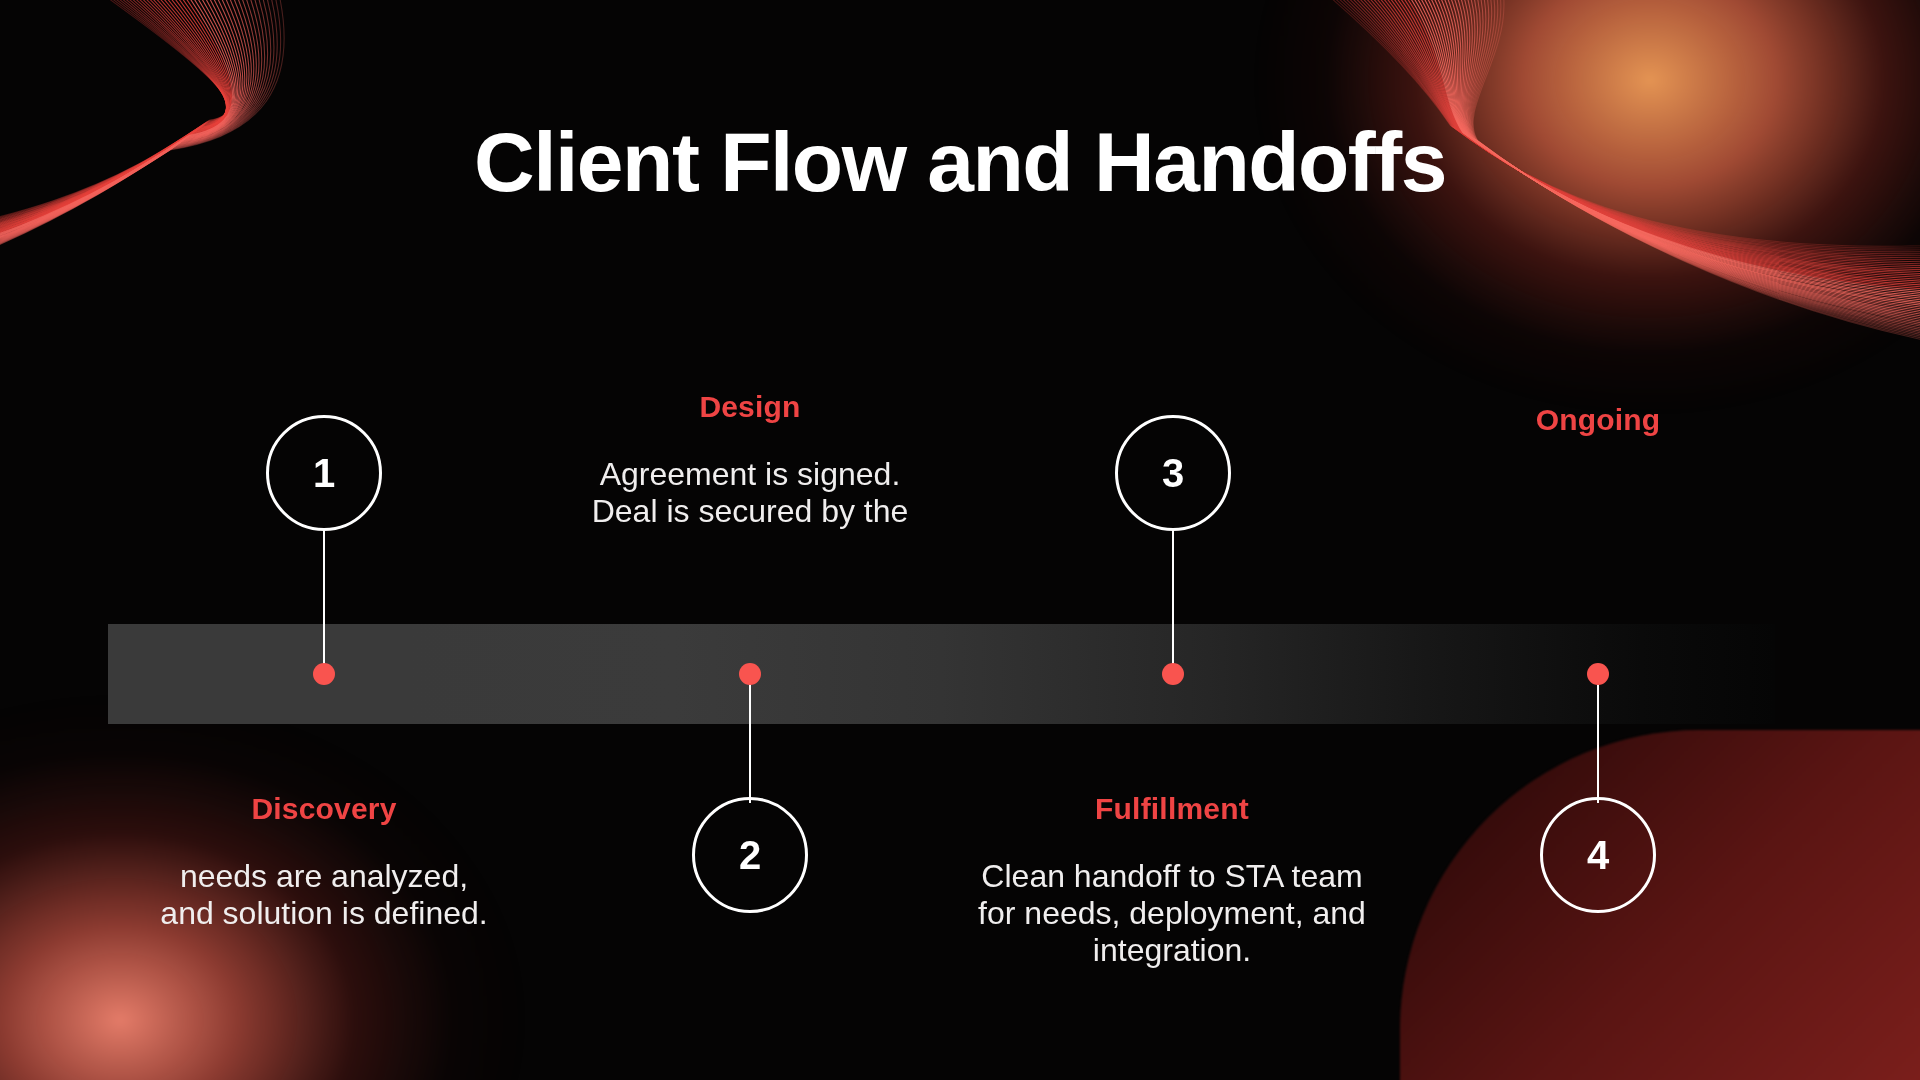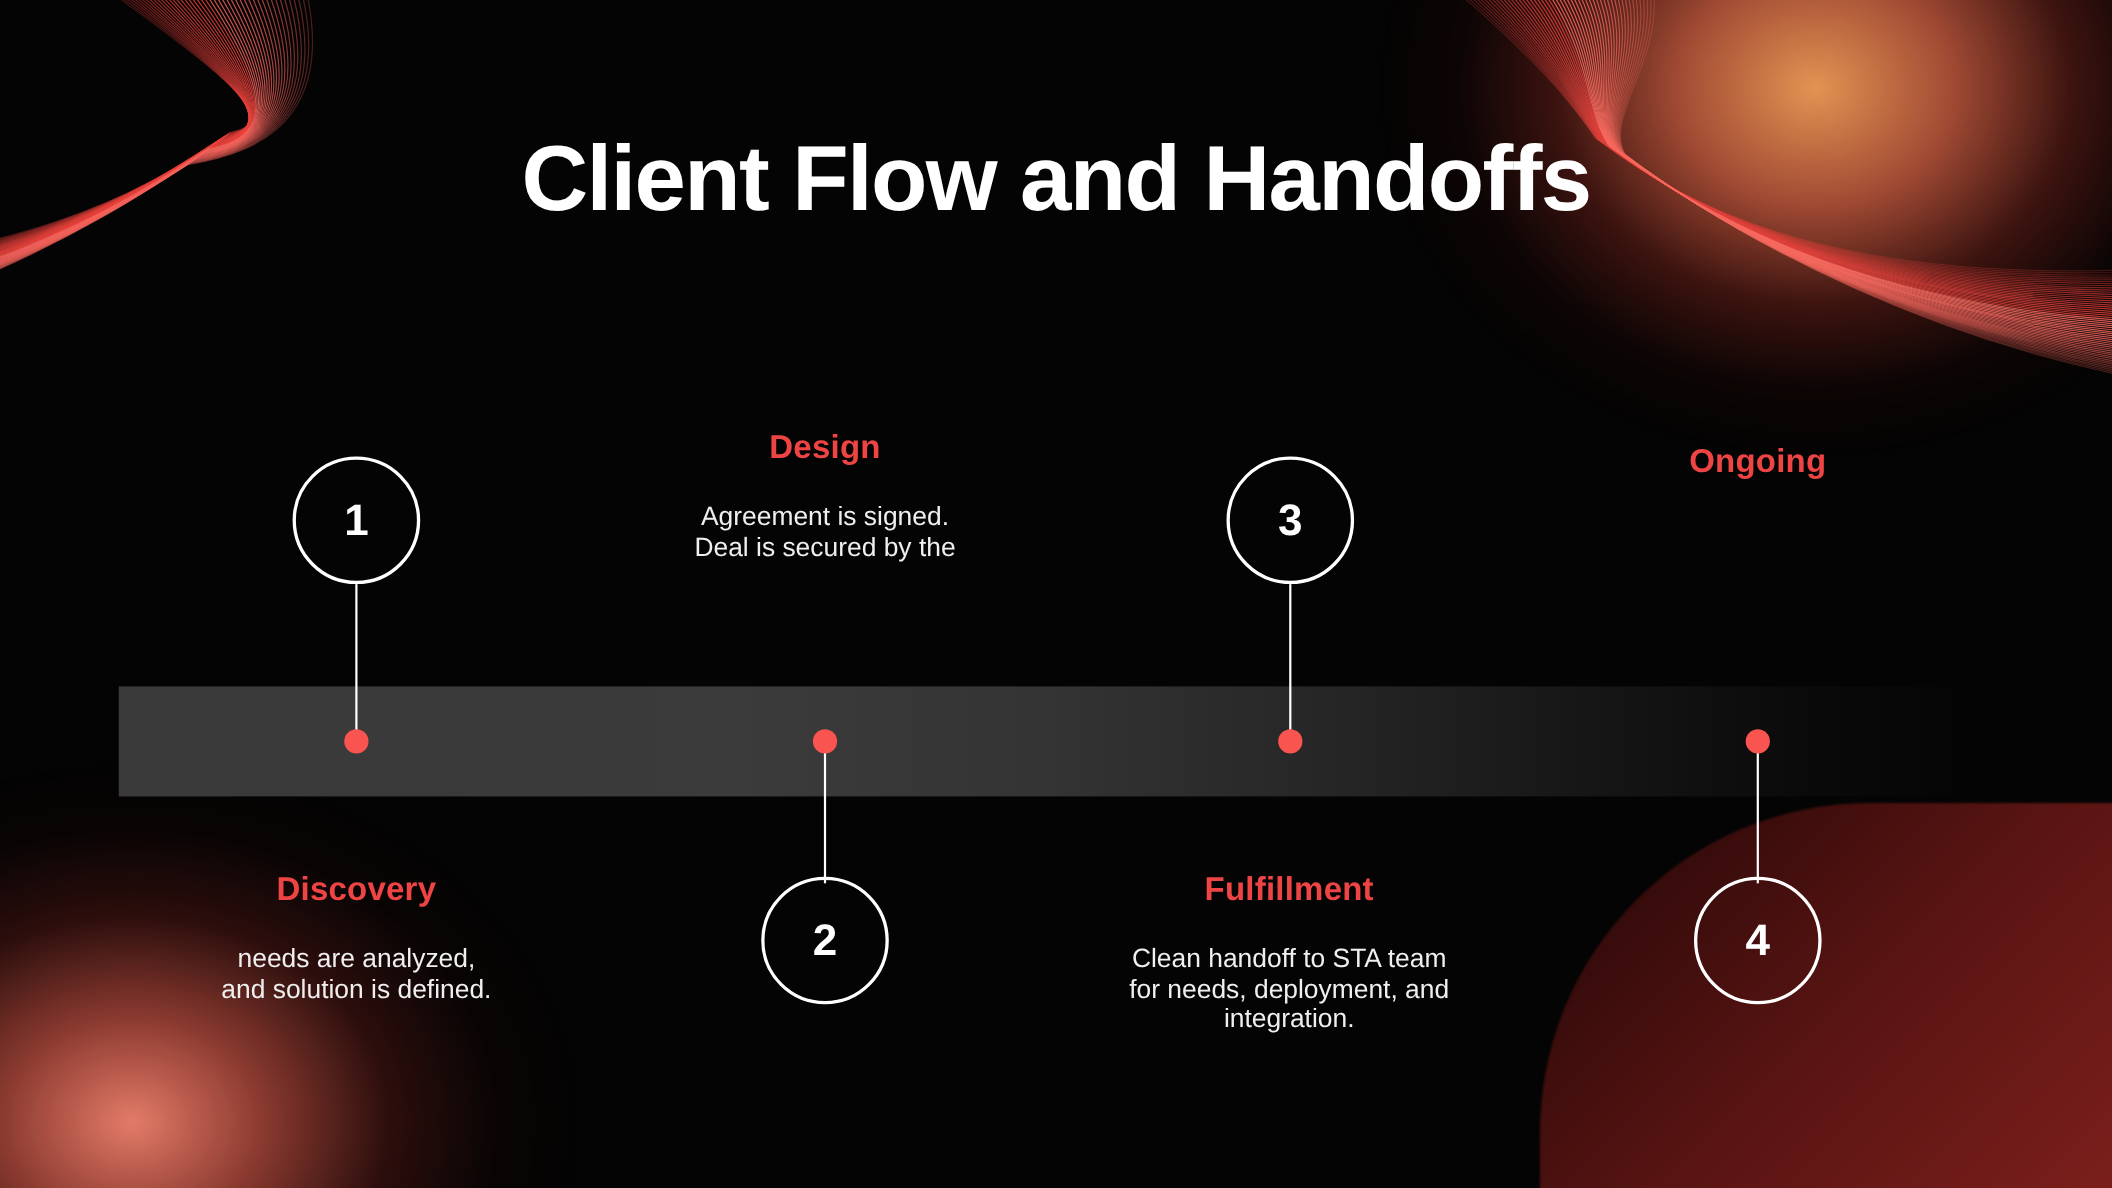--- a/index.html
+++ b/index.html
@@ -121,21 +121,21 @@
   .label-title {
     color:#ef4444;
     font-size:30px;
     font-weight:bold;
     letter-spacing:0.2px;
     margin-bottom:32px;
     white-space:nowrap;
   }
   .label-body {
     color:#f0eeee;
-    font-size:24px;
+    font-size:32px;
     font-weight:400;
     line-height:1.15;
   }
 </style>
 </head>
 <body>
 
 <div id="stage">
 
   <div class="deco" id="glow-top-right"></div>

